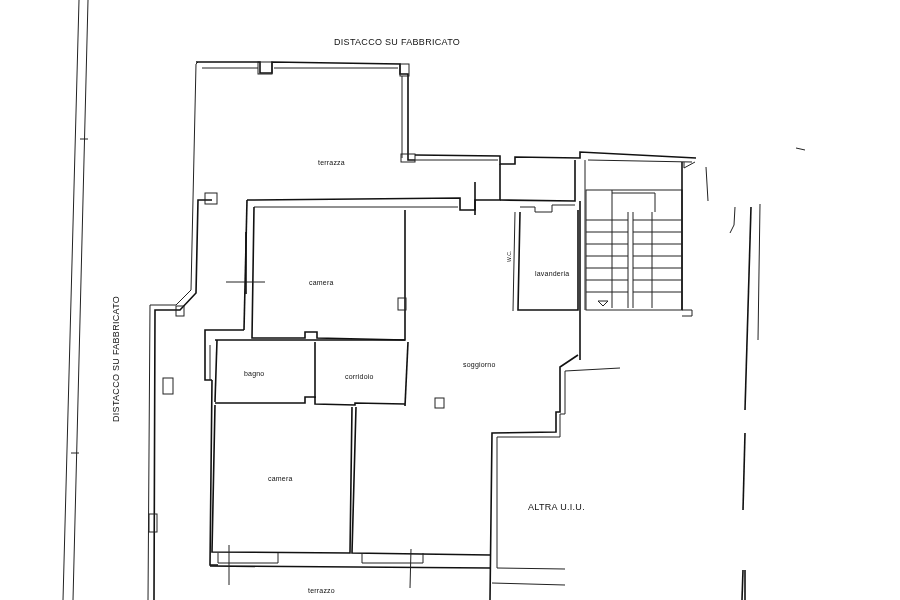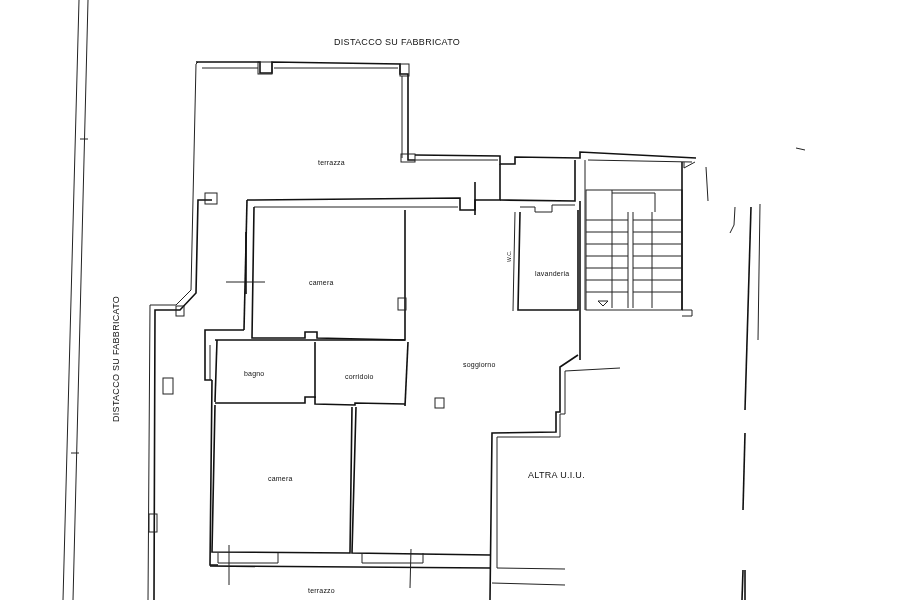--- a/index.html
+++ b/index.html
@@ -132,21 +132,21 @@
     <line class="wall" x1="743" y1="570" x2="742" y2="600"></line>
     <line class="wall" x1="745" y1="570" x2="745" y2="600"></line>
     <line class="wall-thin" x1="706" y1="167" x2="708" y2="201"></line>
     <polyline class="wall-thin" points="735,207 734,225 730,233"></polyline>
     <line class="wall-thin" x1="796" y1="148" x2="805" y2="150"></line>
   </g>
 </svg>
 
 <div class="label big" style="left:334px; top:38px;">DISTACCO SU FABBRICATO</div>
 <div class="label big vert" style="left:112px; top:422px;">DISTACCO SU FABBRICATO</div>
-<div class="label big" style="left:528px; top:471px;">ALTRA U.I.U.</div>
+<div class="label big" style="left:528px; top:503px;">ALTRA U.I.U.</div>
 
 <div class="label room" style="left:318px; top:159px;">terrazza</div>
 <div class="label room" style="left:309px; top:279px;">camera</div>
 <div class="label room" style="left:244px; top:370px;">bagno</div>
 <div class="label room" style="left:345px; top:373px;">corridoio</div>
 <div class="label room" style="left:463px; top:361px;">soggiorno</div>
 <div class="label room" style="left:535px; top:270px;">lavanderia</div>
 <div class="label room" style="left:268px; top:475px;">camera</div>
 <div class="label room" style="left:308px; top:587px;">terrazzo</div>
 <div class="label room vert" style="left:507px; top:262px; font-size:5px;">W.C.</div>

